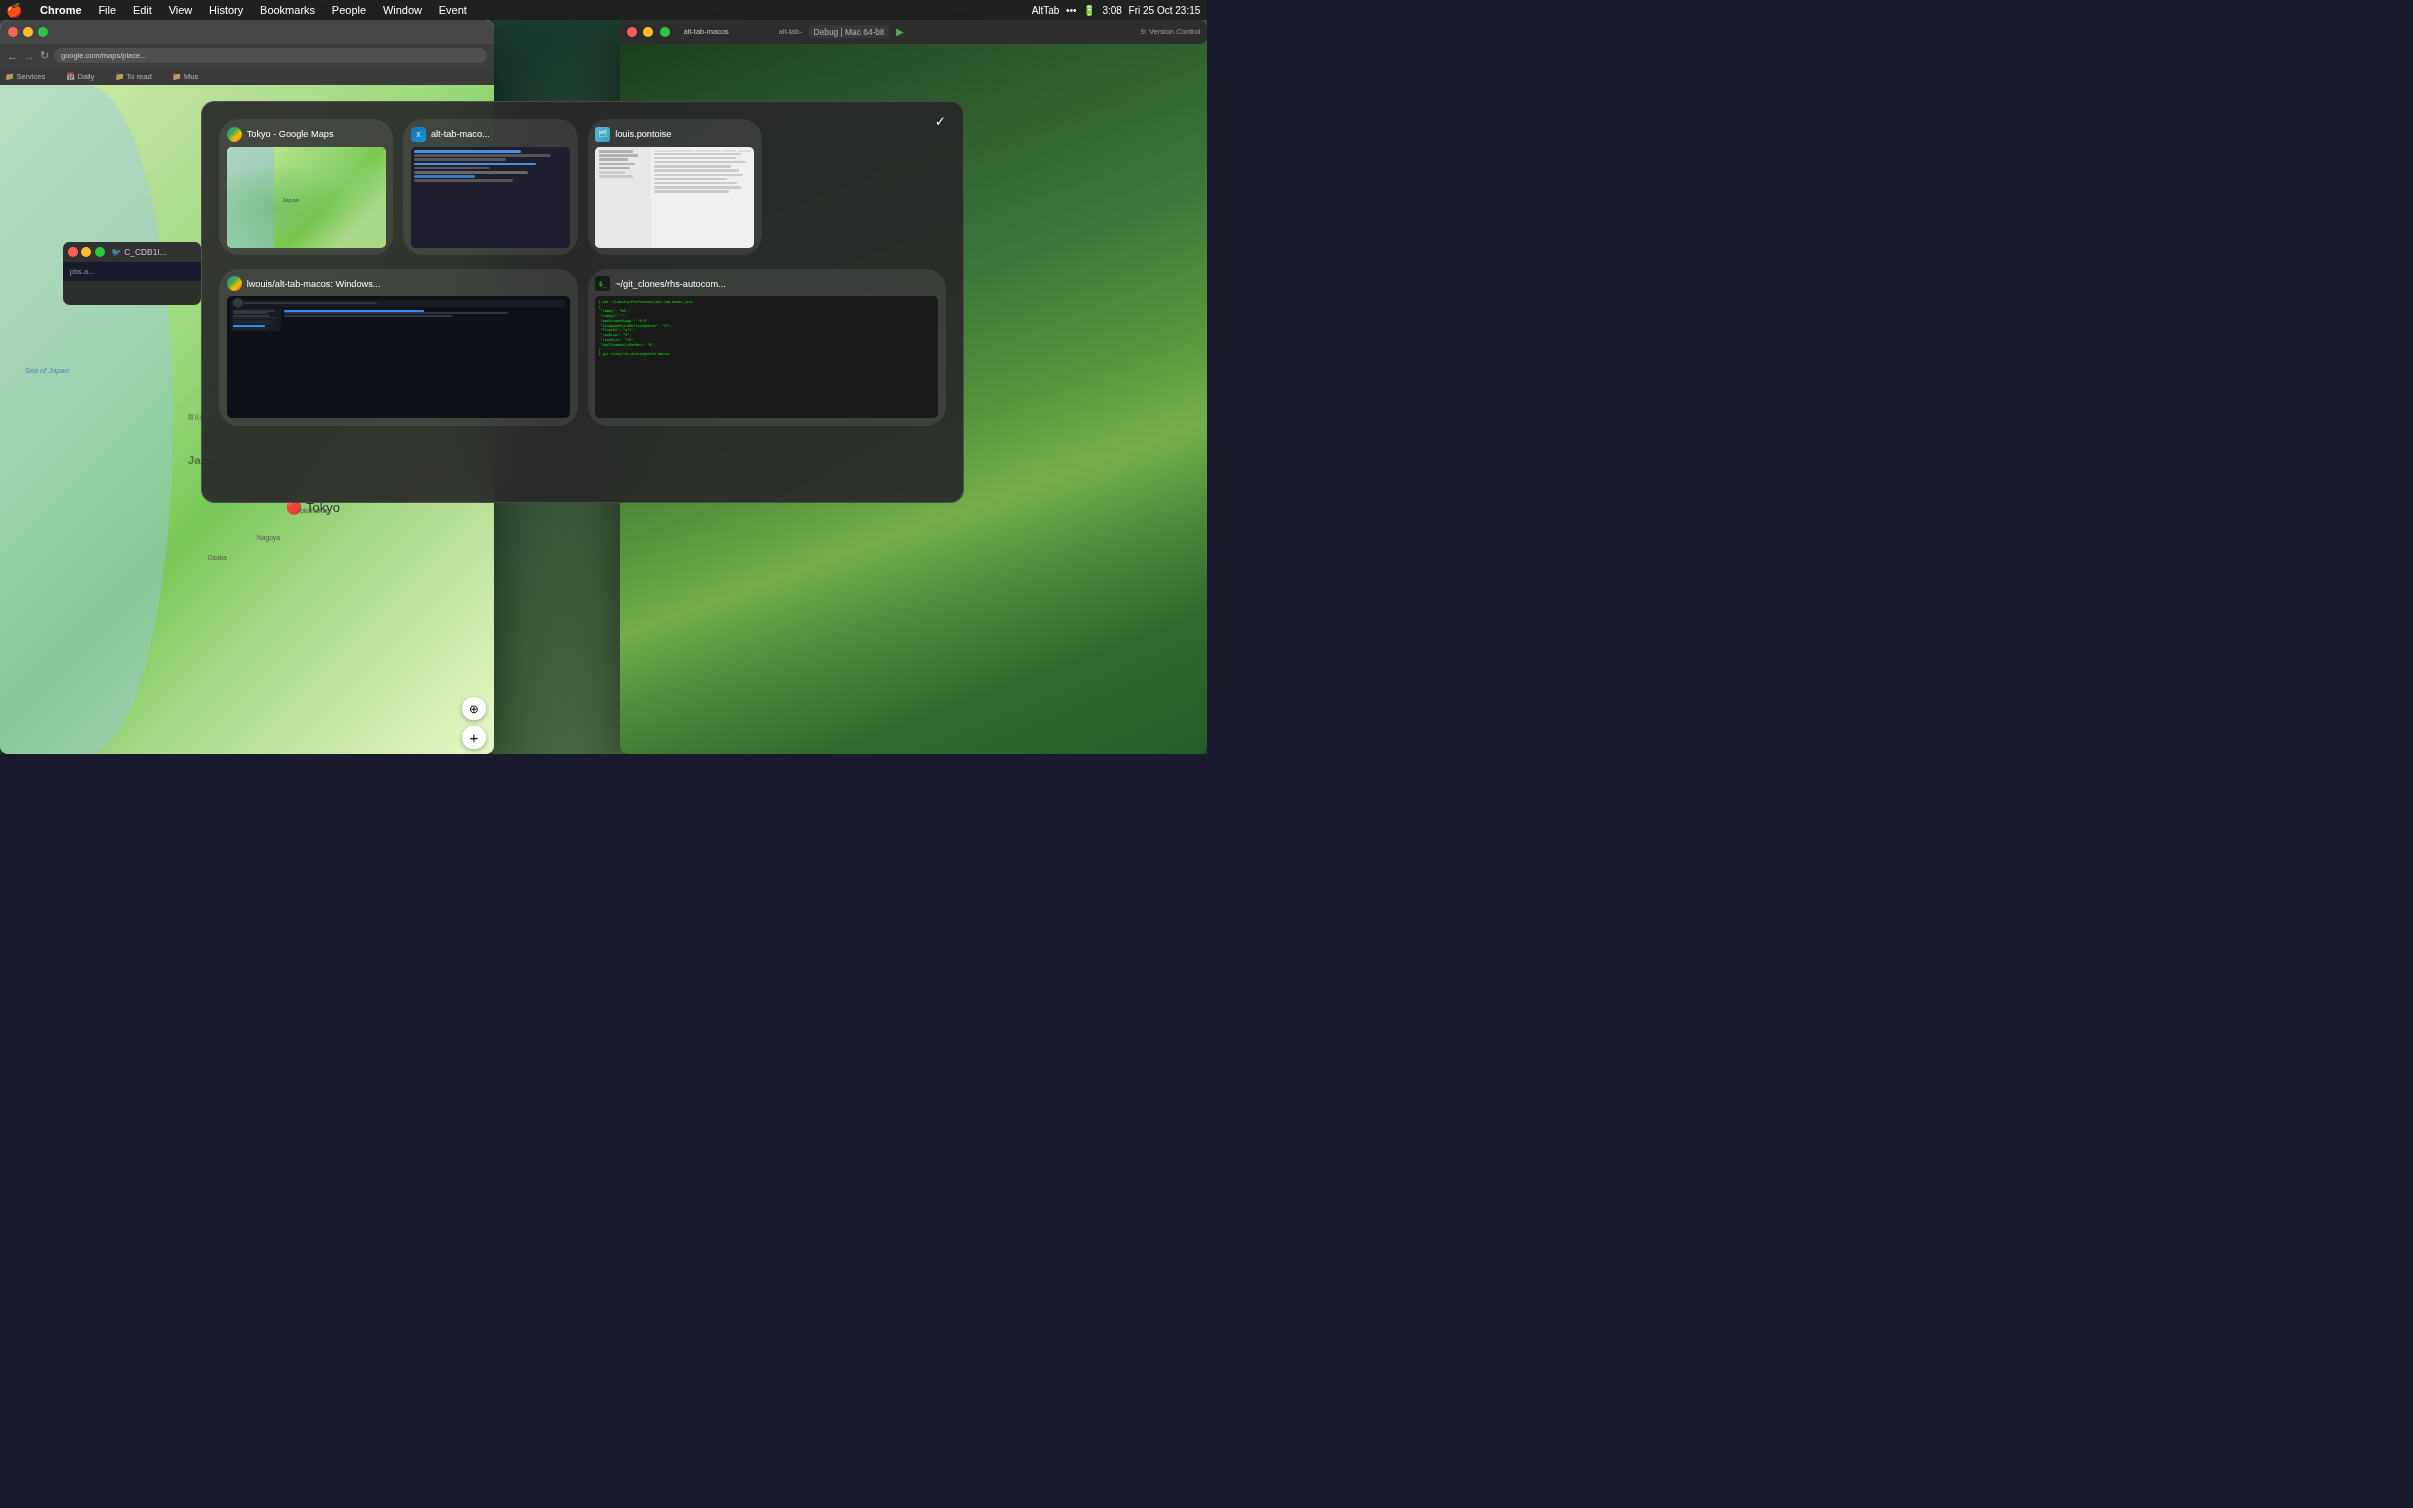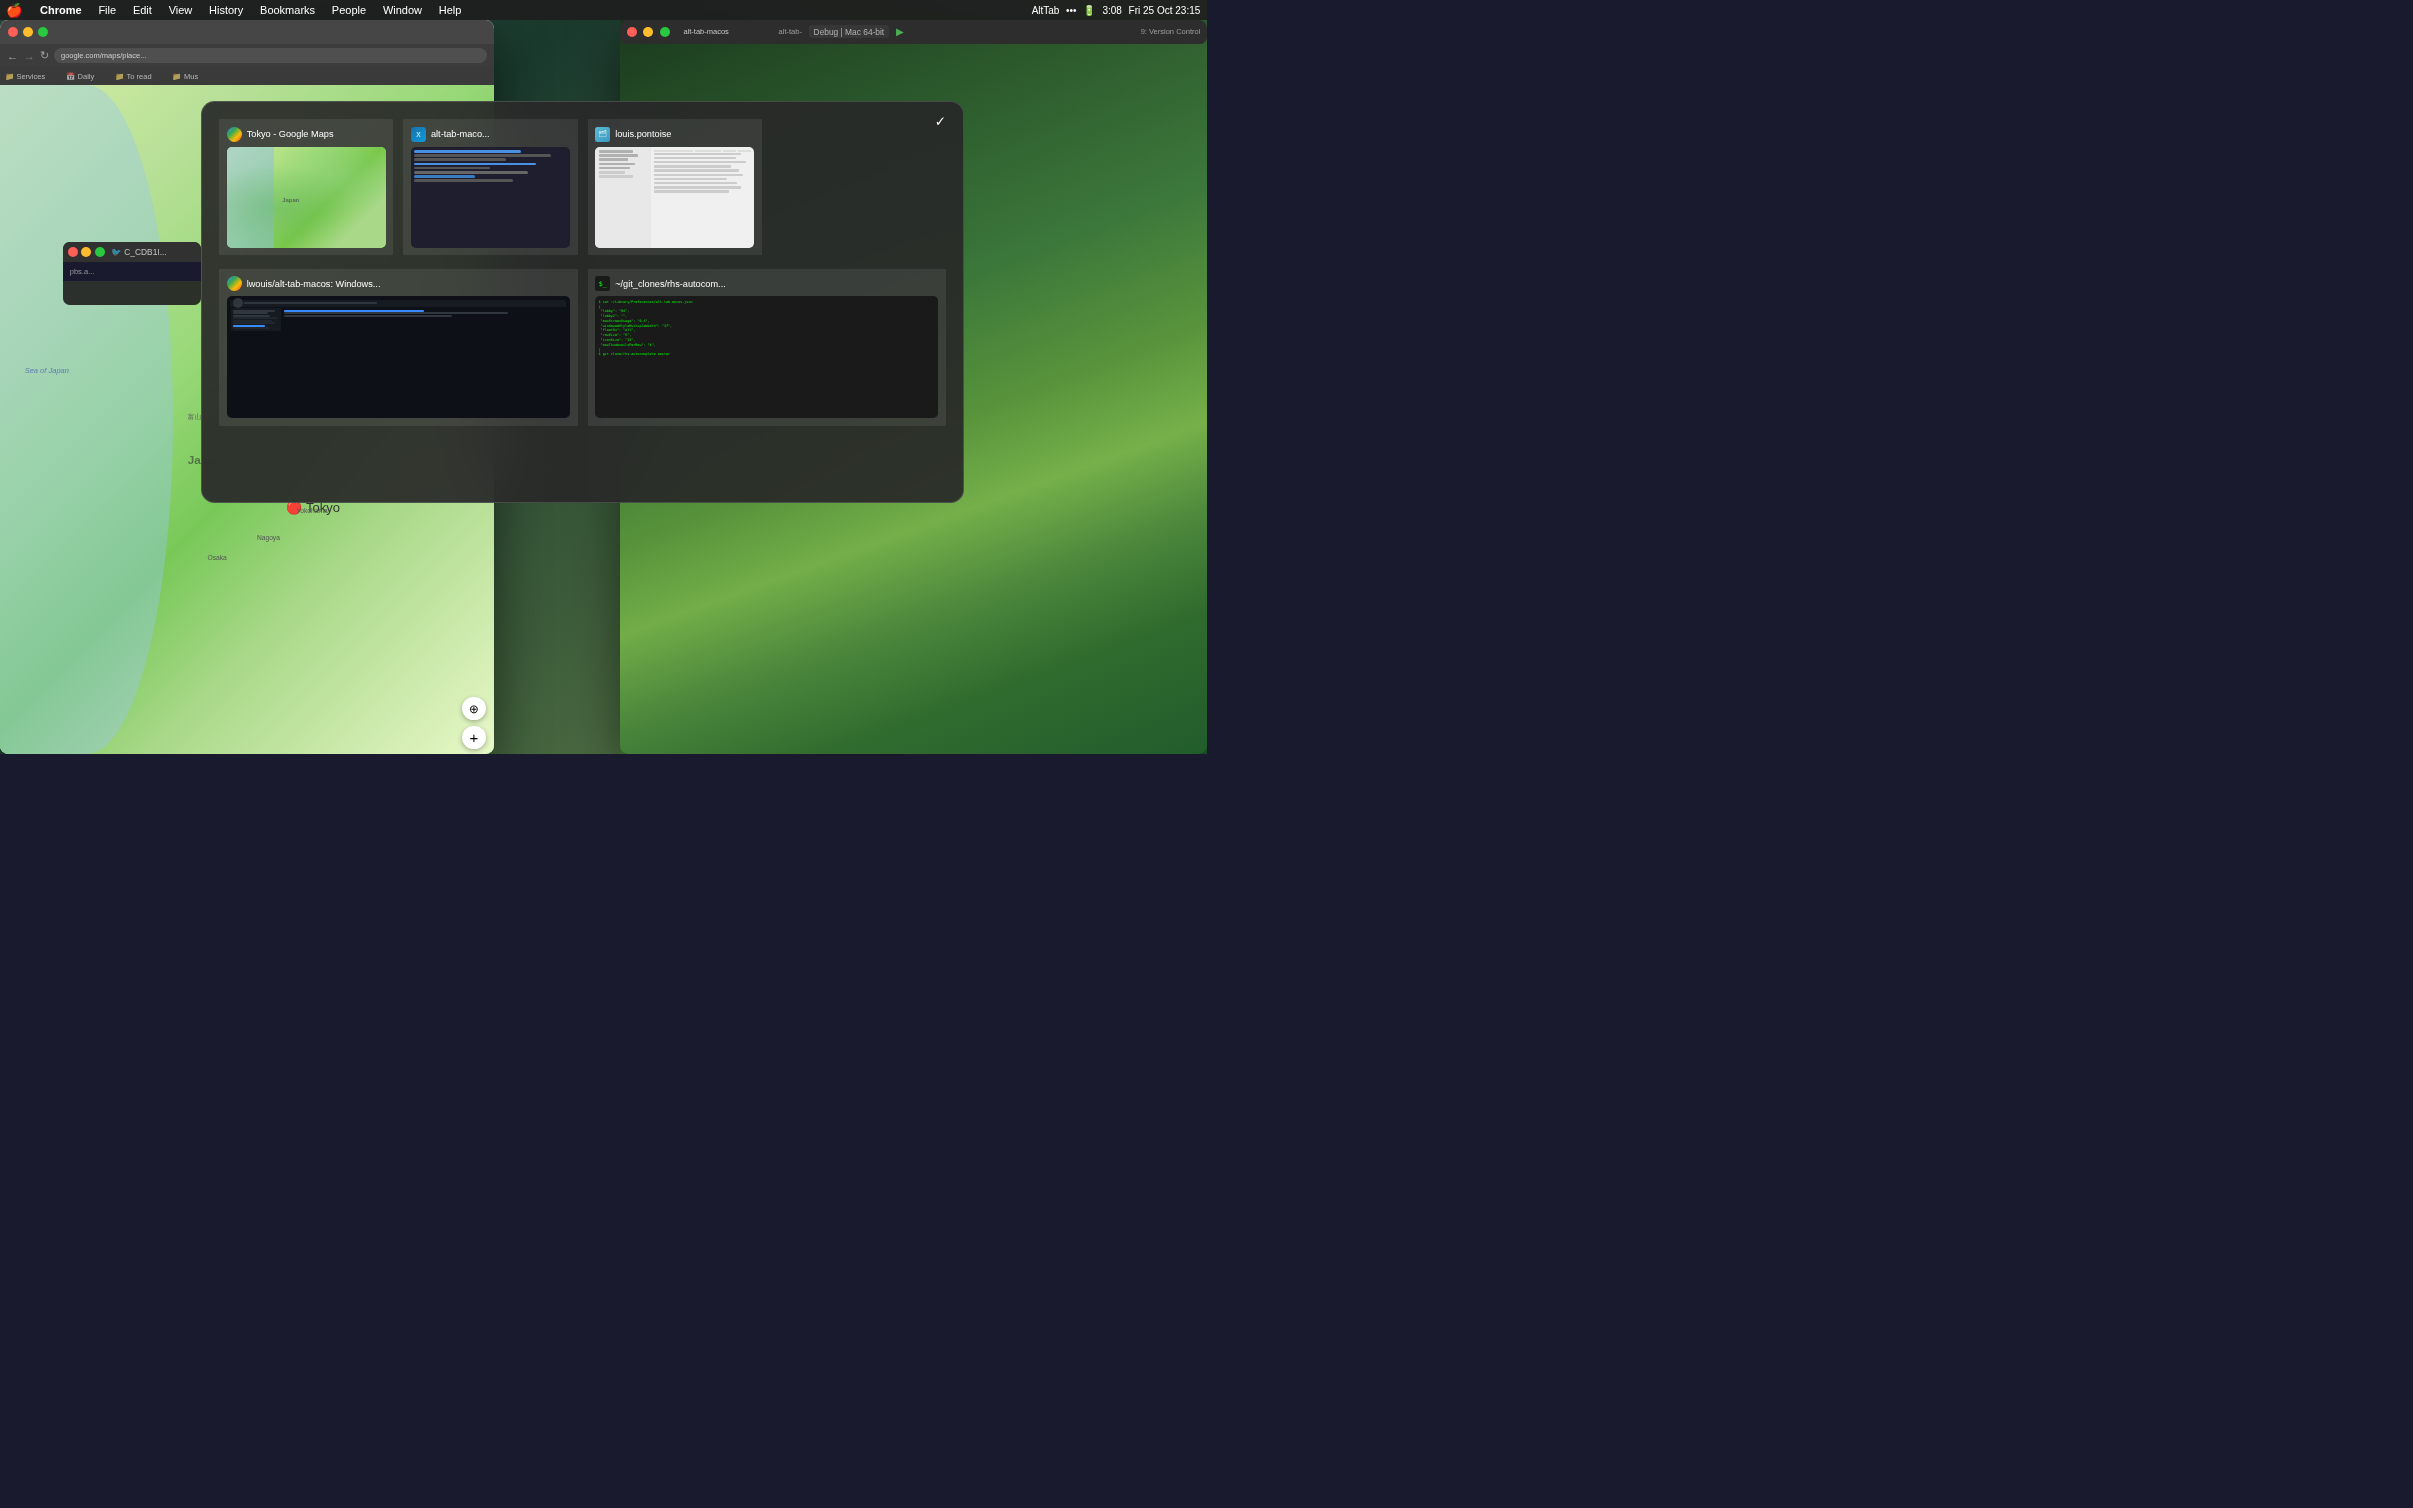--- a/index.html
+++ b/index.html
@@ -76,21 +76,21 @@
 
     .alttab-grid {
       display: grid;
       grid-template-columns: repeat(4, 1fr);
       gap: 10px;
       margin-bottom: 13.4px;
     }
 
     .alttab-item {
       background: rgba(255,255,255,0.08);
-      border-radius: 1px;
+      border-radius: 20px;
       padding: 6.7px;
       cursor: pointer;
       border: 1.7px solid transparent;
       transition: all 0.1s;
     }
 
     .alttab-item-header {
       display: flex;
       align-items: center;
       gap: 5px;
@@ -366,21 +366,21 @@
   <span class="menubar-apple">🍎</span>
   <div class="menubar-items">
     <span class="menubar-item bold">Chrome</span>
     <span class="menubar-item">File</span>
     <span class="menubar-item">Edit</span>
     <span class="menubar-item">View</span>
     <span class="menubar-item">History</span>
     <span class="menubar-item">Bookmarks</span>
     <span class="menubar-item">People</span>
     <span class="menubar-item">Window</span>
-    <span class="menubar-item">Help</span>
+    <span class="menubar-item">Event</span>
   </div>
   <div class="menubar-right">
     <span>AltTab</span>
     <span>•••</span>
     <span>🔋</span>
     <span>3:08</span>
     <span>Fri 25 Oct 23:15</span>
   </div>
 </div>
 

